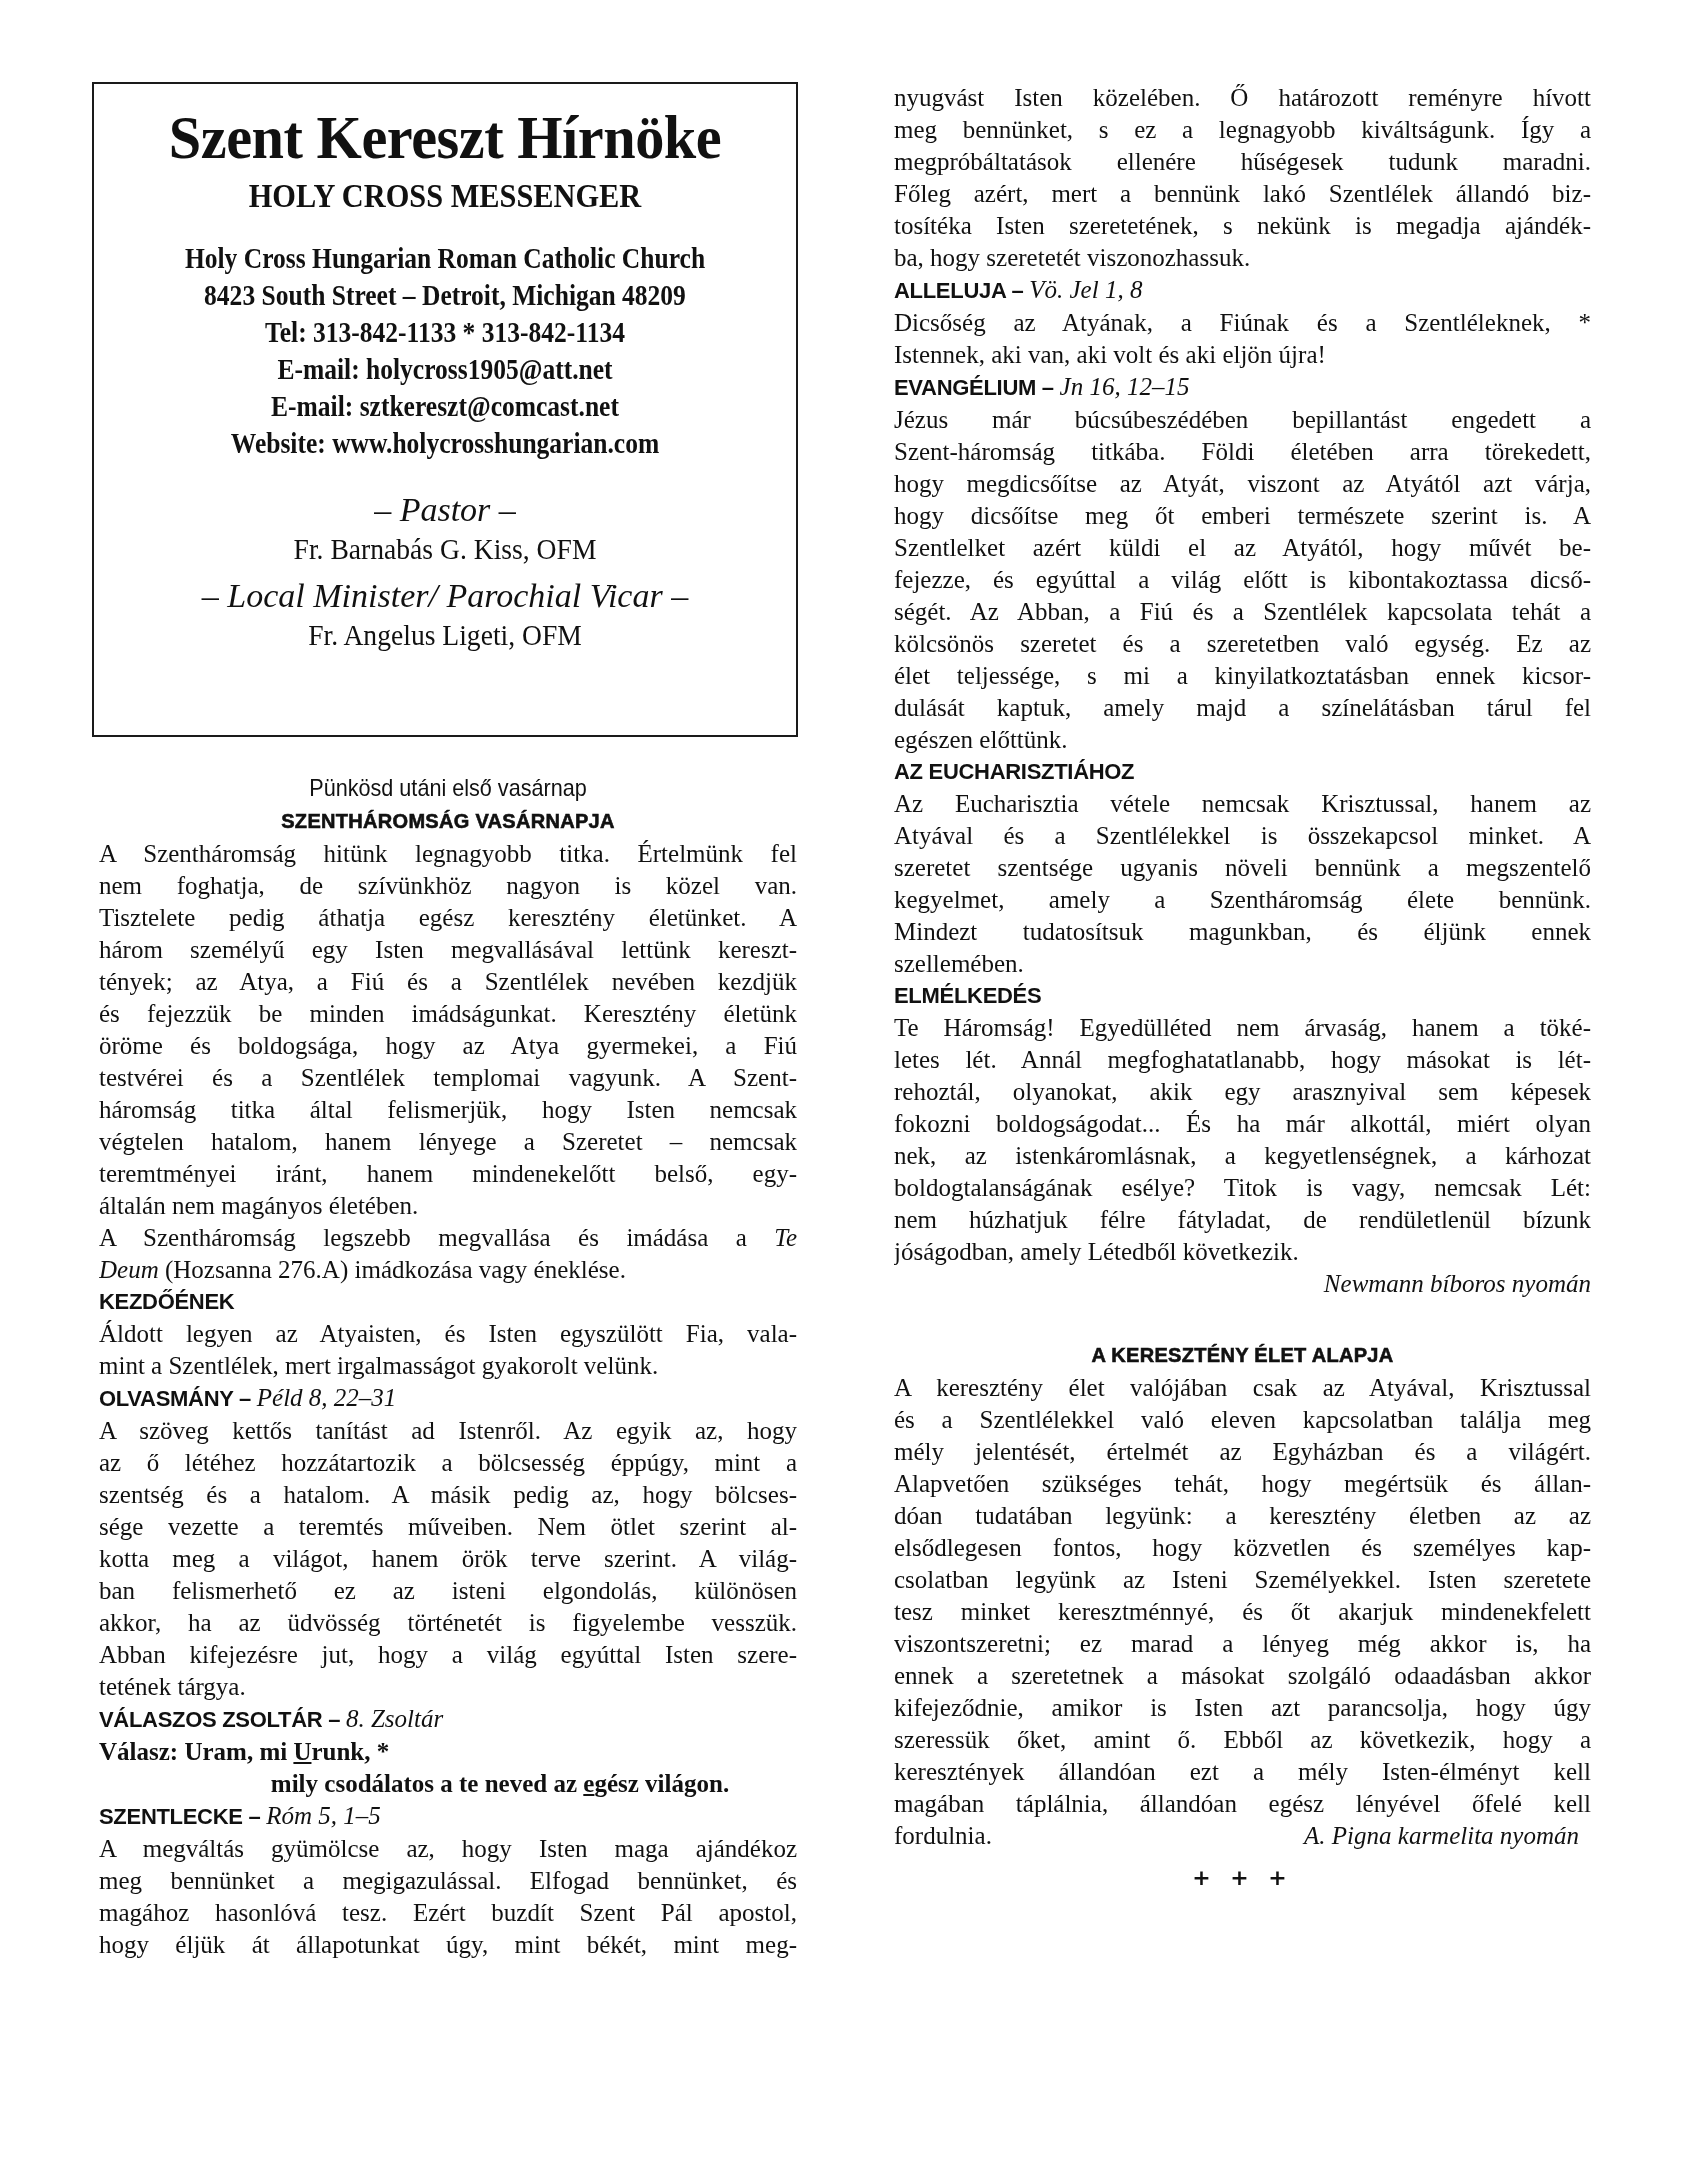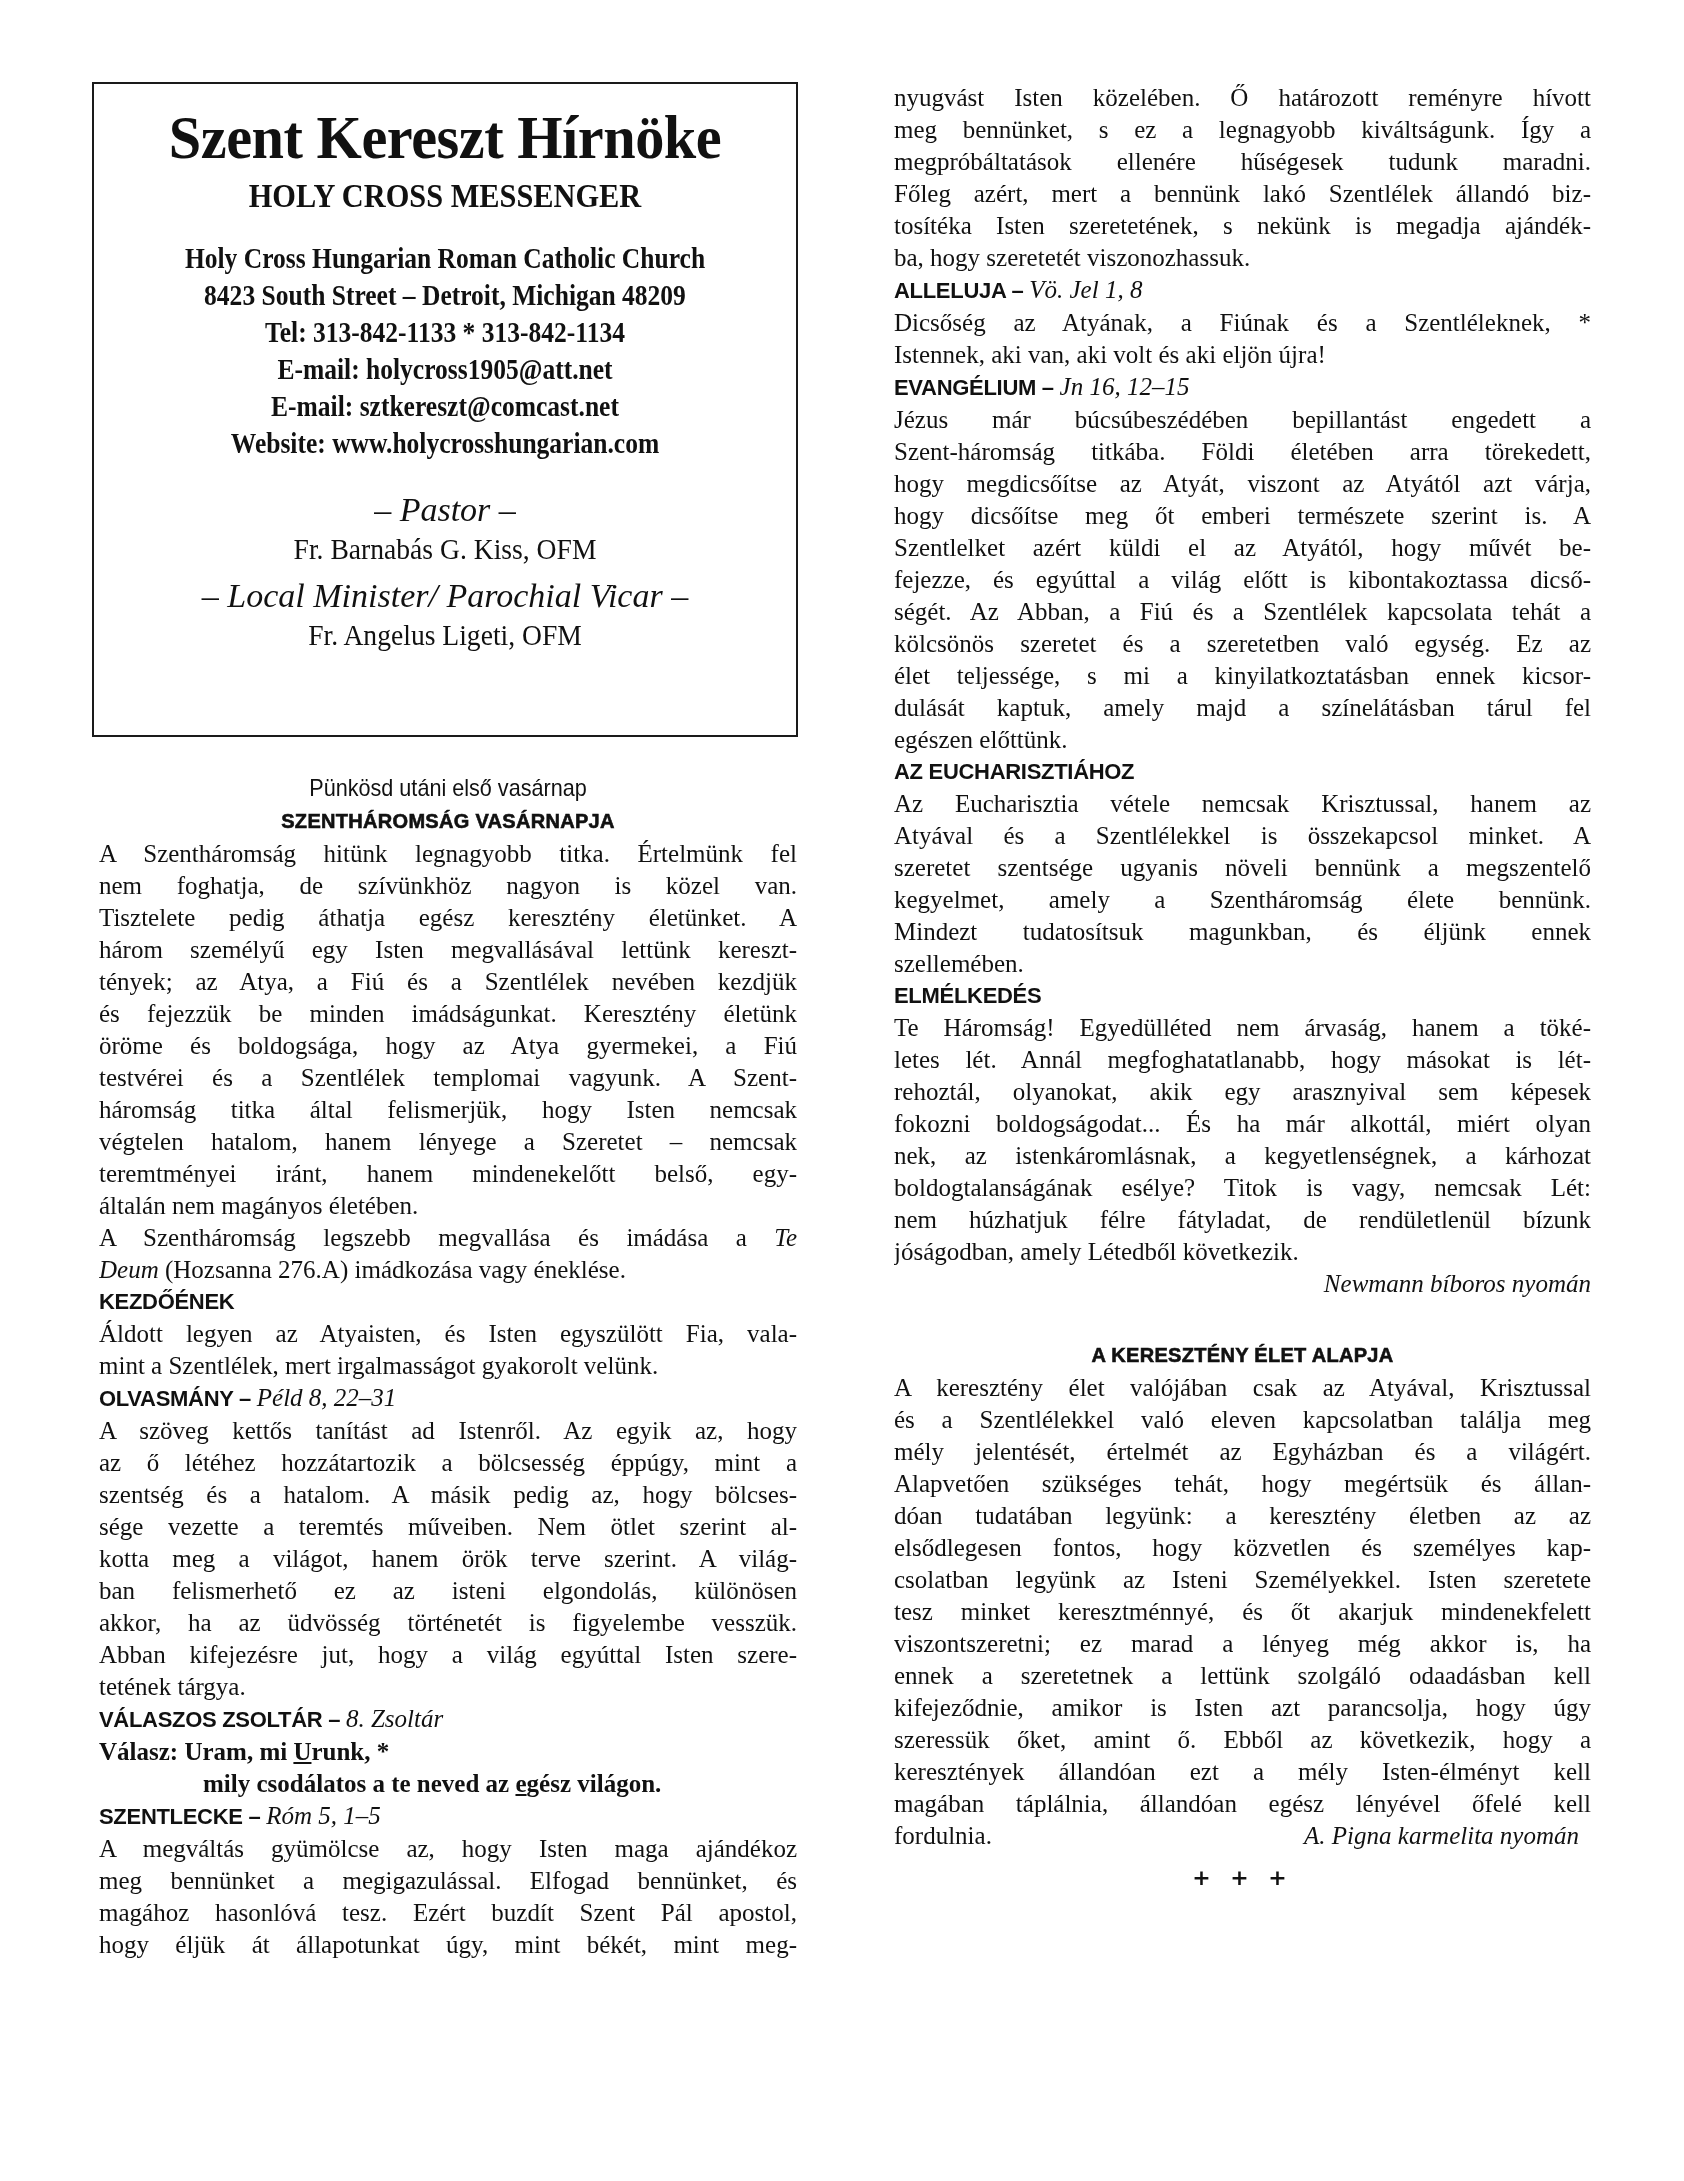--- a/index.html
+++ b/index.html
@@ -27,21 +27,21 @@
   .ln.last { text-align-last: left; }
   .ln span { }
 
   .sec-head { font-family: "Liberation Sans", sans-serif; font-weight: bold; font-size: 22px; line-height: 32px; letter-spacing: -0.3px; }
   .sec-head .ref { font-family: "Liberation Serif", serif; font-weight: normal; font-style: italic; font-size: 25px; letter-spacing: 0; text-align: right; }
 
   .center-sub { text-align: center; font-family: "Liberation Sans", sans-serif; font-size: 24px; line-height: 32px; transform: scaleX(0.9); }
   .big-head { text-align: center; font-family: "Liberation Sans", sans-serif; font-weight: 900; font-size: 20px; line-height: 34px; letter-spacing: 0.3px; -webkit-text-stroke: 0.6px #111; }
 
   .valasz { font-weight: bold; }
-  .valasz .indent { padding-left: 104px; }
+  .valasz .indent { padding-left: 104px; text-align: center; }
   .u { text-decoration: underline; }
 
   .attrib { text-align: right; font-style: italic; }
   .attrib-inline { float: right; font-style: italic; padding-right: 12px; }
 
   .crosses { text-align: center; font-family: "DejaVu Sans", sans-serif; font-weight: bold; font-size: 22px; letter-spacing: 6px; margin-top: 10px; }
   .gap { height: 38px; }
 </style>
 </head>
 <body>
@@ -179,21 +179,21 @@
   <div>
       <span class="ln">A keresztény élet valójában csak az Atyával, Krisztussal</span>
       <span class="ln">és a Szentlélekkel való eleven kapcsolatban találja meg</span>
       <span class="ln">mély jelentését, értelmét az Egyházban és a világért.</span>
       <span class="ln">Alapvetően szükséges tehát, hogy megértsük és állan-</span>
       <span class="ln">dóan tudatában legyünk: a keresztény életben az az</span>
       <span class="ln">elsődlegesen fontos, hogy közvetlen és személyes kap-</span>
       <span class="ln">csolatban legyünk az Isteni Személyekkel. Isten szeretete</span>
       <span class="ln">tesz minket keresztménnyé, és őt akarjuk mindenekfelett</span>
       <span class="ln">viszontszeretni; ez marad a lényeg még akkor is, ha</span>
-      <span class="ln">ennek a szeretetnek a lettünk szolgáló odaadásban kell</span>
+      <span class="ln">ennek a szeretetnek a másokat szolgáló odaadásban akkor</span>
       <span class="ln">kifejeződnie, amikor is Isten azt parancsolja, hogy úgy</span>
       <span class="ln">szeressük őket, amint ő. Ebből az következik, hogy a</span>
       <span class="ln">keresztények állandóan ezt a mély Isten-élményt kell</span>
       <span class="ln">magában táplálnia, állandóan egész lényével őfelé kell</span>
     </div>
   <div>
     <span>fordulnia.</span>
     <span class="attrib-inline">A. Pigna karmelita nyomán</span>
   </div>
   <div class="crosses">+ + +</div>

